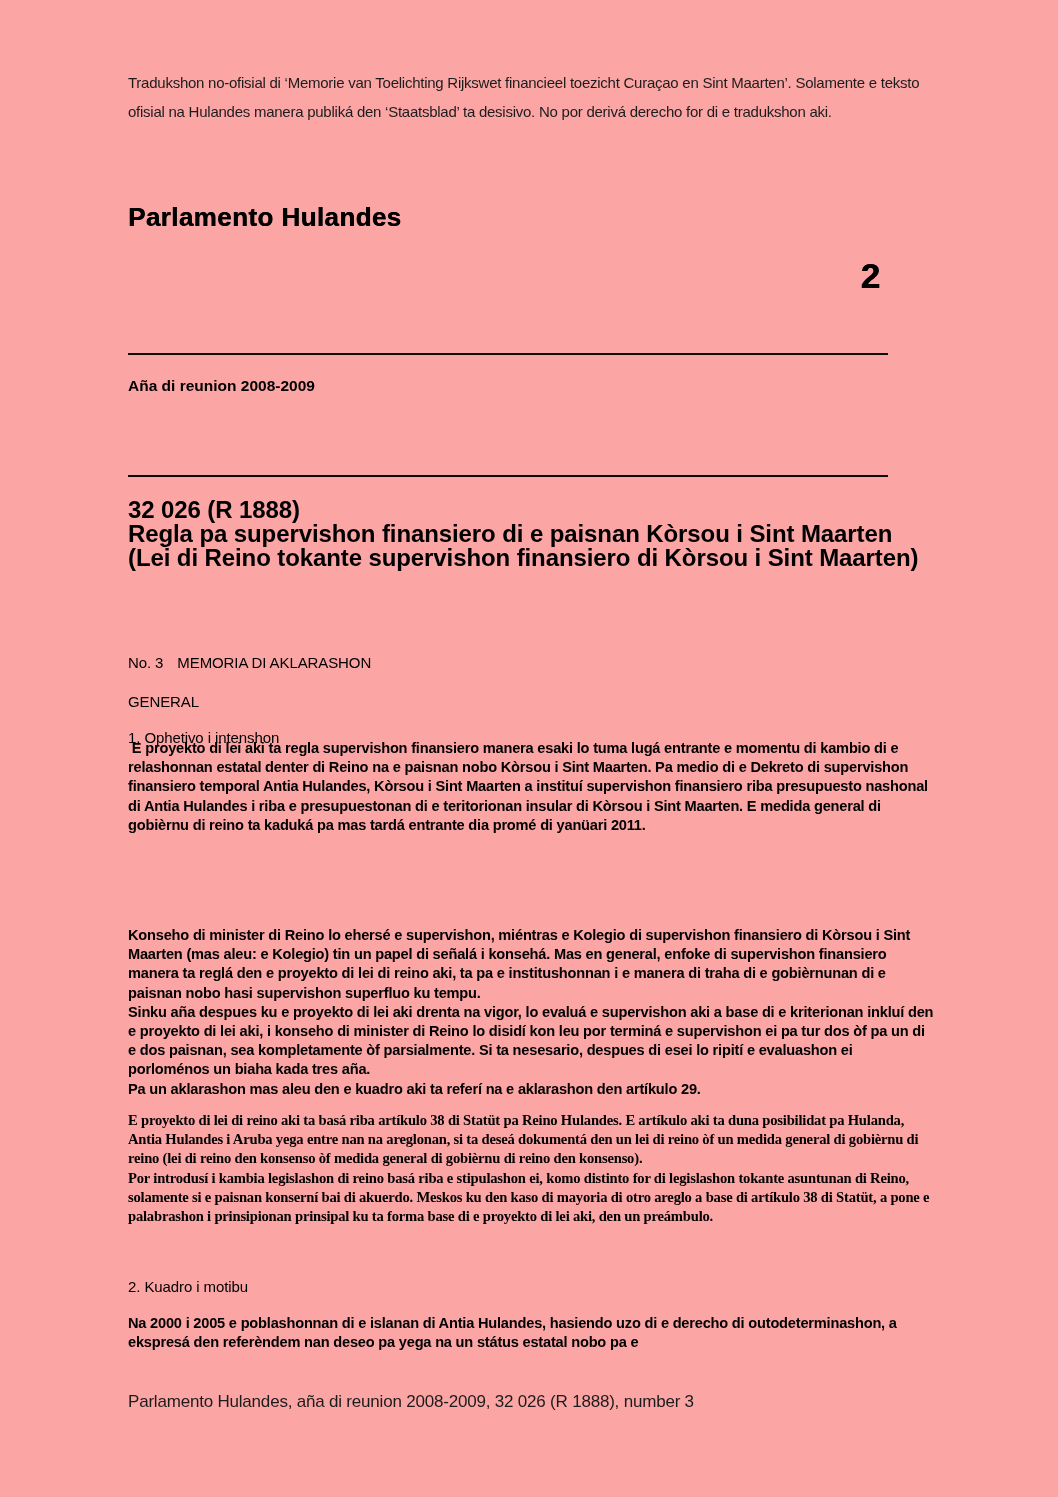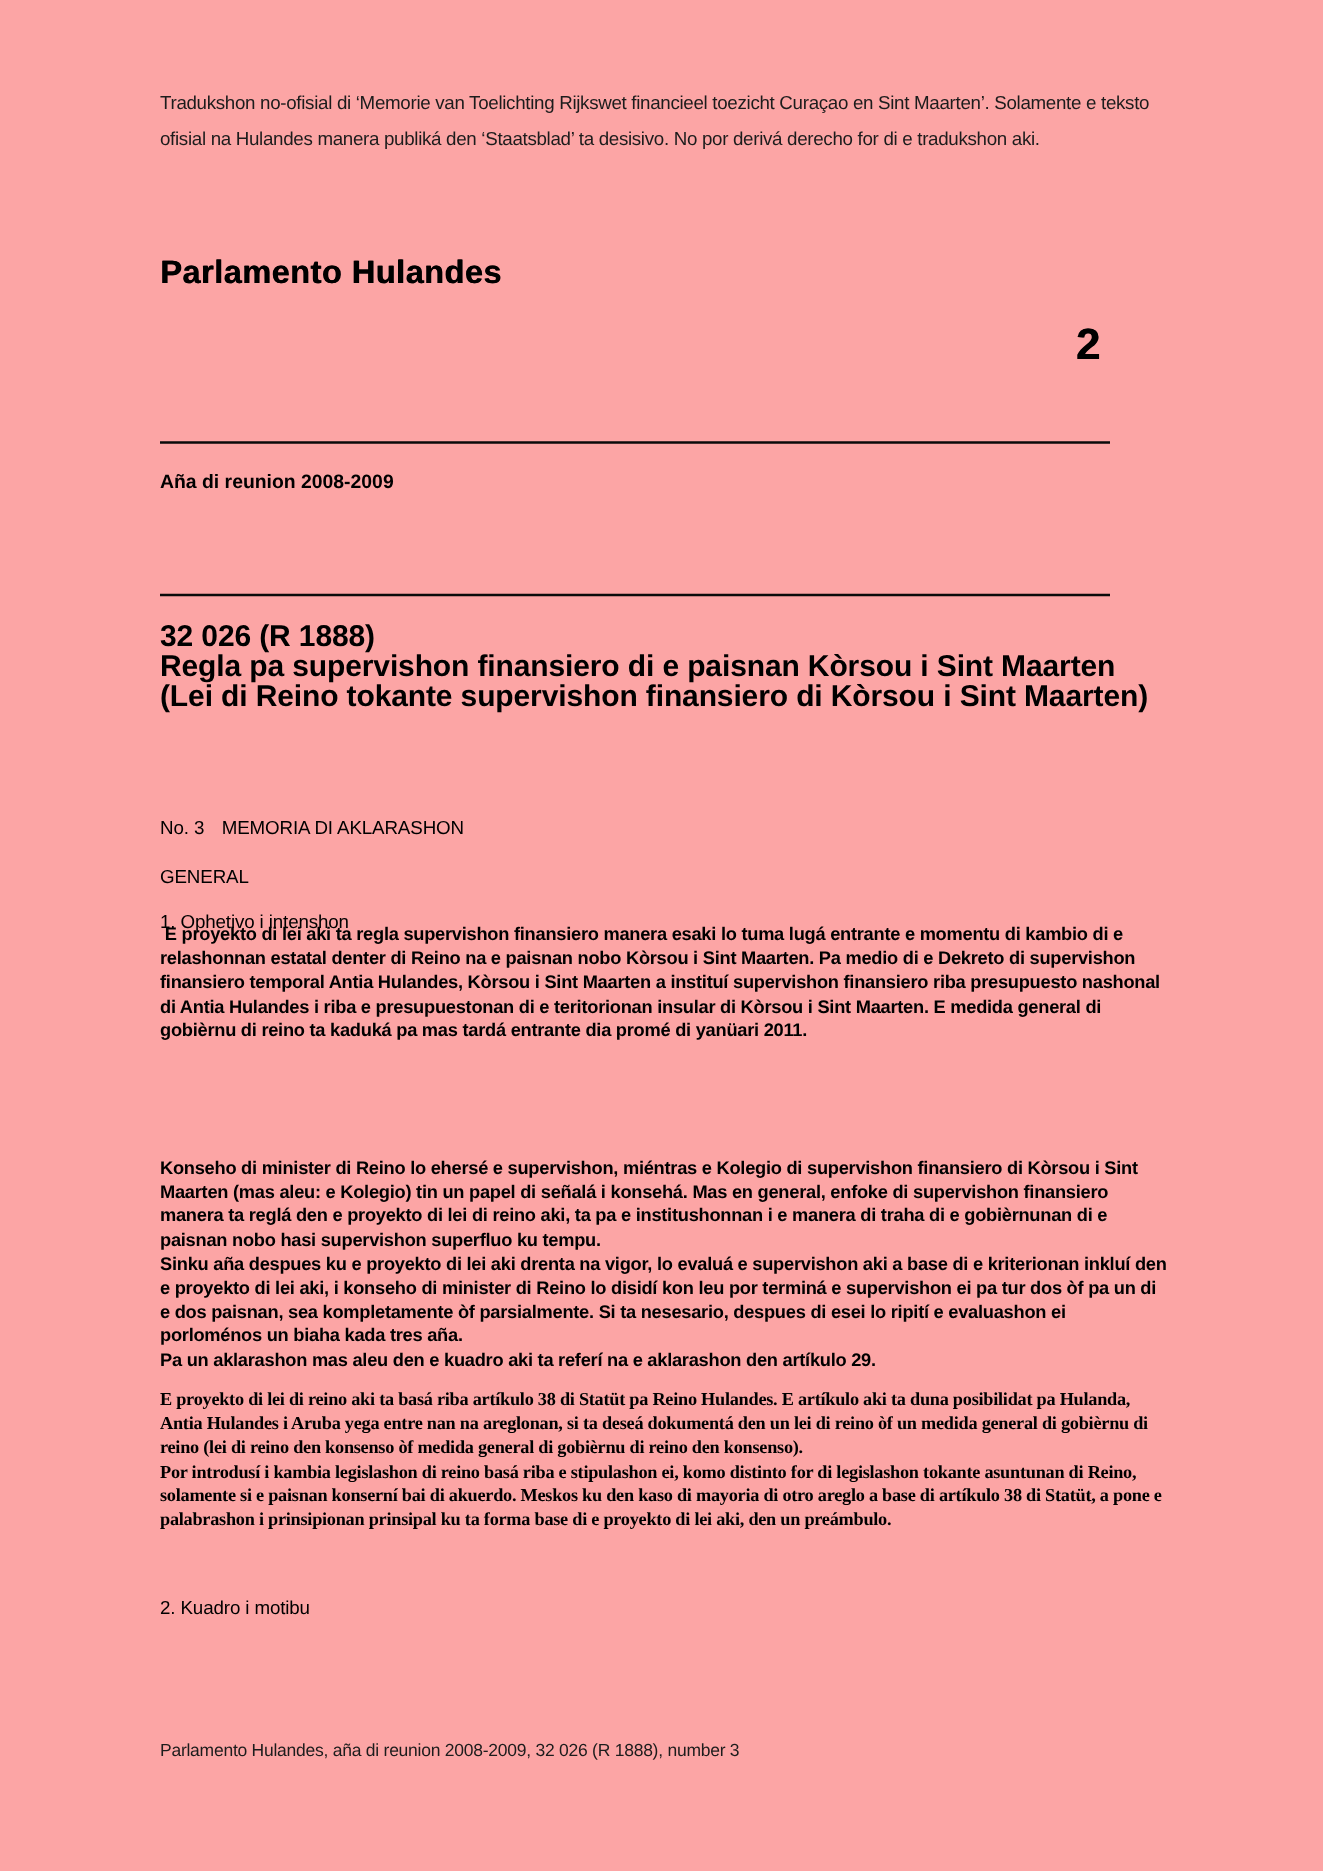--- a/index.html
+++ b/index.html
@@ -82,21 +82,21 @@
     letter-spacing: -0.2px;
   }
   .body-para .block { white-space: pre-wrap; }
   .para-1 { top: 739px; }
   .para-2 { top: 926px; }
   .para-3 { top: 1111px; font-family: Liberation Serif, serif; }
   .para-4 { top: 1314px; }
 
   .footer {
     top: 1392px;
-    font-size: 14px;
+    font-size: 17px;
     letter-spacing: -0.2px;
     color: #1c1c1c;
   }
 </style>
 </head>
 <body>
 
 <div class="page">
 
   <p class="abs disclaimer">Tradukshon no-ofisial di ‘Memorie van Toelichting Rijkswet financieel toezicht Curaçao en Sint Maarten’. Solamente e teksto ofisial na Hulandes manera publiká den ‘Staatsblad’ ta desisivo. No por derivá derecho for di e tradukshon aki.</p>
@@ -134,16 +134,19 @@
     <div class="block">Pa un aklarashon mas aleu den e kuadro aki ta referí na e aklarashon den artíkulo 29.</div>
   </div>
 
   <div class="abs body-para para-3">
     <div class="block">E proyekto di lei di reino aki ta basá riba artíkulo 38 di Statüt pa Reino Hulandes. E artíkulo aki ta duna posibilidat pa Hulanda, Antia Hulandes i Aruba yega entre nan na areglonan, si ta deseá dokumentá den un lei di reino òf un medida general di gobièrnu di reino (lei di reino den konsenso òf medida general di gobièrnu di reino den konsenso).</div>
     <div class="block">Por introdusí i kambia legislashon di reino basá riba e stipulashon ei, komo distinto for di legislashon tokante asuntunan di Reino, solamente si e paisnan konserní bai di akuerdo. Meskos ku den kaso di mayoria di otro areglo a base di artíkulo 38 di Statüt, a pone e palabrashon i prinsipionan prinsipal ku ta forma base di e proyekto di lei aki, den un preámbulo.</div>
   </div>
 
   <div class="abs subhead sub-2">2. Kuadro i motibu</div>
 
+  <div class="abs body-para para-4">
+    <div class="block">Na 2000 i 2005 e poblashonnan di e islanan di Antia Hulandes, hasiendo uzo di e derecho di outodeterminashon, a ekspresá den referèndem nan deseo pa yega na un státus estatal nobo pa e</div>
+  </div>
 
   <div class="abs footer">Parlamento Hulandes, aña di reunion 2008-2009, 32 026 (R 1888), number 3</div>
 
 </div>
 
 </body></html>

